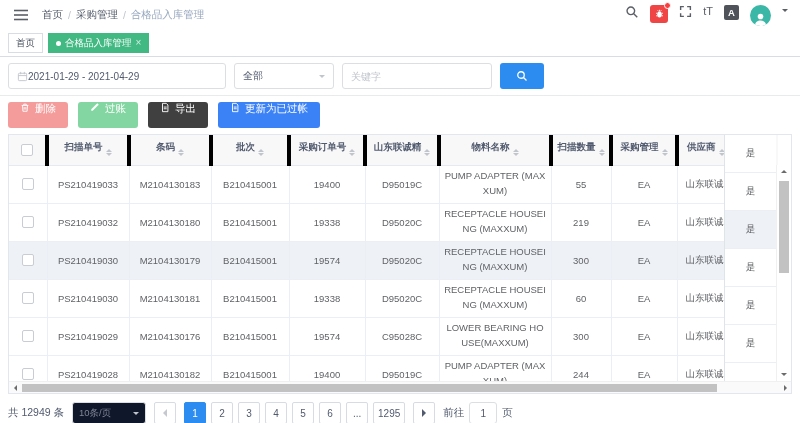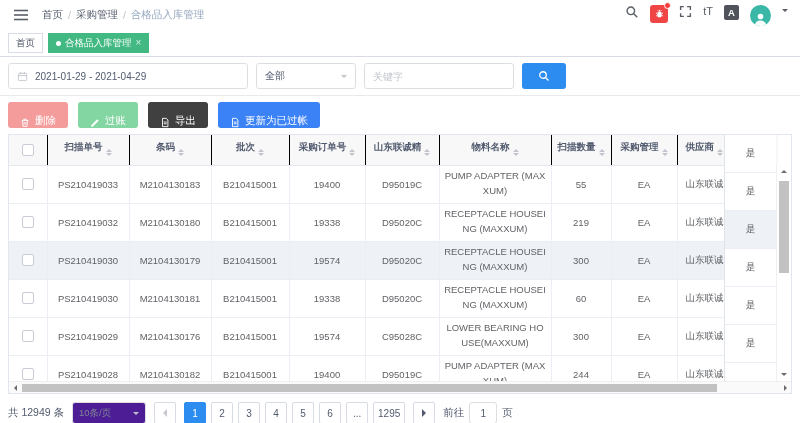--- a/index.html
+++ b/index.html
@@ -33,45 +33,45 @@
     background:#fff; padding:0 7px; font-size:9.5px; color:#495060; gap:4px; cursor:pointer; white-space:nowrap; }
   .tab.active { background:#42b983; border-color:#42b983; color:#fff; }
   .tab .dot { width:5px; height:5px; border-radius:50%; background:#fff; }
   .tab .close { font-size:10px; line-height:1; opacity:.75; cursor:pointer; }
   .tab .close::before { content:"×"; }
 
   
   .filter-bar { display:flex; align-items:center; gap:8px; padding:6px 8px; border-bottom:1px solid #e8eaec; }
   .input-box { height:26px; border:1px solid #dcdee2; border-radius:3px; display:flex;
     align-items:center; padding:0 8px; font-size:10px; color:#515a6e; background:#fff; }
-  .date-box { width:240px; gap:7px; }
+  .date-box { width:218px; }
   .select-box { width:100px; justify-content:space-between; cursor:pointer; }
   .chev { width:0; height:0; border:3.5px solid transparent; border-top-color:#c0c4cc; margin-top:4px; }
   .keyword { width:150px; padding:0; }
   .keyword input { border:none; outline:none; width:100%; height:100%; padding:0 8px;
     font-size:10px; color:#515a6e; font-family:inherit; background:transparent; }
   .keyword input::placeholder { color:#c0c4cc; }
   .search-btn { width:44px; height:26px; background:#2d8cf0; border:none; border-radius:3px;
     display:flex; align-items:center; justify-content:center; cursor:pointer; }
 
   
   .actions { display:flex; gap:10px; padding:6px 8px; }
   .btn { height:26px; border:none; border-radius:3px; padding:0 12px; display:inline-flex;
-    align-items:flex-end; gap:5px; font-size:10.5px; color:#fff; cursor:pointer; font-family:inherit; }
+    align-items:flex-start; gap:5px; font-size:10.5px; color:#fff; cursor:pointer; font-family:inherit; }
   .btn-delete { background:#f49c9c; }
   .btn-post   { background:#83d6a1; }
   .btn-export { background:#404040; }
   .btn-update { background:#3b82f6; }
 
   
   .table-wrap { position:relative; margin:0 8px; border:1px solid #e2e6ee; height:260px; overflow:hidden; background:#fff; }
   .scroll-view { width:769px; height:248px; overflow:hidden; }
   table { border-collapse:collapse; table-layout:fixed; width:788px; }
   th { height:30px; background:#f8f8f9; font-size:9.5px; color:#515a6e; font-weight:bold;
-    border-bottom:1px solid #e6e9f0; border-right:1px solid #000000; text-align:center; cursor:pointer; }
+    border-bottom:1px solid #e6e9f0; border-right:4px solid #000000; text-align:center; cursor:pointer; }
   th.cb-col { cursor:default; }
   td { height:38px; font-size:9.5px; color:#606266; text-align:center;
     border-bottom:1px solid #ebeef5; border-right:1px solid #ebeef5; padding:2px 4px; background:#fff; }
   tr.hover td { background:#eef1f6; }
   td.name-cell { word-break:break-all; line-height:1.55; }
   td.supplier-cell, th.supplier-col { text-align:left; padding-left:8px; white-space:nowrap; }
   .cbx { width:12px; height:12px; border:1px solid #c9ccd4; border-radius:2px; background:#fff; margin:0 auto; cursor:pointer; }
   .sorts { display:inline-flex; flex-direction:column; margin-left:3px; vertical-align:-2px; }
   .s-up { width:0; height:0; border:3.5px solid transparent; border-bottom-color:#c0c4cc; margin-bottom:1px; }
   .s-dn { width:0; height:0; border:3.5px solid transparent; border-top-color:#c0c4cc; }
@@ -96,21 +96,21 @@
   .h-arrow { position:absolute; top:0; bottom:0; width:12px; display:flex; align-items:center; justify-content:center; cursor:pointer; }
   .h-arrow.left { left:0; } .h-arrow.right { right:0; }
   .tri-l { width:0; height:0; border:3.5px solid transparent; border-right-color:#6b6b6b; margin-left:-3px; }
   .tri-r { width:0; height:0; border:3.5px solid transparent; border-left-color:#6b6b6b; margin-right:-3px; }
   .hthumb { position:absolute; left:13px; top:2px; height:8px; width:695px; background:#c2c2c2; cursor:grab; }
 
   
   .pagination { display:flex; align-items:center; gap:8px; padding:8px; font-size:10.5px; color:#515a6e; }
   .psize { width:74px; height:22px; border:1px solid #dcdee2; border-radius:3px; font-size:9.5px;
     color:#808695; display:flex; align-items:center; justify-content:space-between; padding:4px 6px;
-    background:#4c1d95; cursor:pointer; }
+    background:#0f172a; cursor:pointer; }
   .pages { display:flex; gap:5px; align-items:center; }
   .pbtn { min-width:22px; height:22px; border:1px solid #d7dbe3; border-radius:2px; background:#fff;
     display:inline-flex; align-items:center; justify-content:center; font-size:10px; color:#515a6e;
     cursor:pointer; padding:0 4px; font-family:inherit; }
   .pbtn.active { background:#2d8cf0; border-color:#2d8cf0; color:#fff; }
   .pchev-l { width:0; height:0; border:4px solid transparent; border-right-color:#c5c8ce; margin-left:-4px; }
   .pchev-r { width:0; height:0; border:4px solid transparent; border-left-color:#515a6e; margin-right:-4px; }
   .goto { display:flex; align-items:center; gap:5px; }
   .goto input { width:28px; height:22px; border:1px solid #dcdee2; border-radius:3px; text-align:center;
     font-size:10px; color:#515a6e; outline:none; font-family:inherit; }

